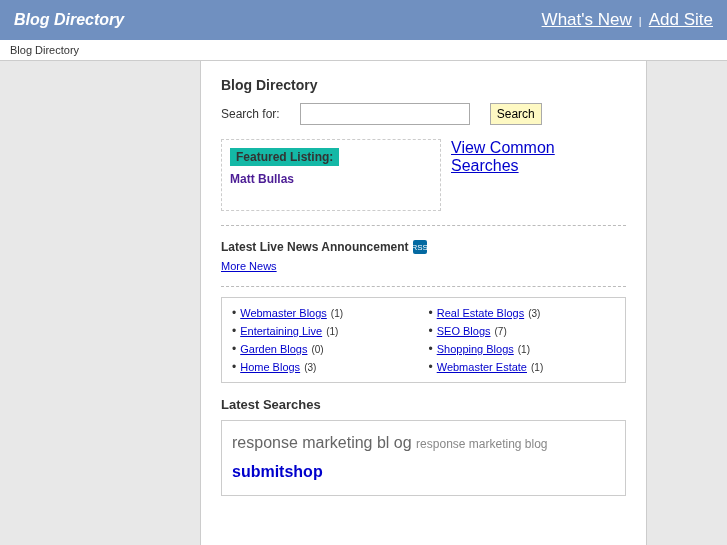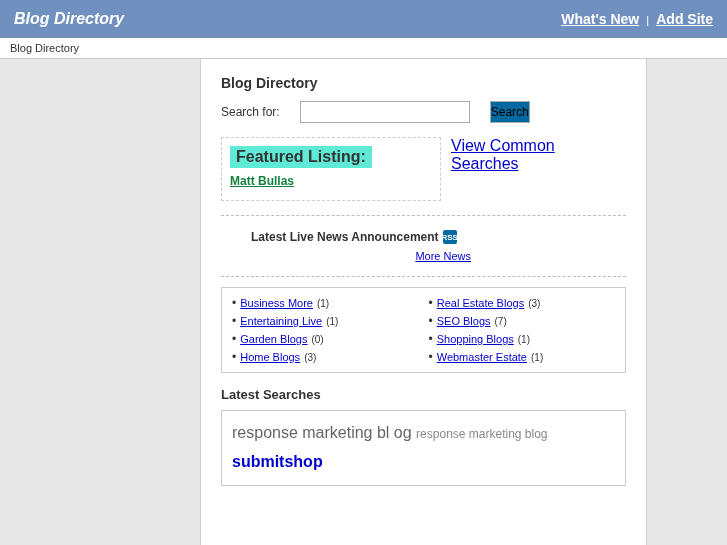--- a/index.html
+++ b/index.html
@@ -18,22 +18,21 @@
       font-weight: bold;
       font-size: 16px;
     }
     #header-links {
       font-size: 11px;
     }
     #header-links a, .header-link {
       color: #fff;
       text-decoration: underline;
       cursor: pointer;
-      font-size: 14px;
-      font-weight: bold;
+      font-size: 17px;
     }
     #header-links .sep { color: #fff; margin: 0 4px; }
 
     #breadcrumb-bar {
       background: #fff;
       padding: 4px 10px;
       font-size: 11px;
       color: #333;
       border-bottom: 1px solid #ccc;
     }
@@ -83,55 +82,54 @@
       white-space: nowrap;
     }
     #search-input {
       width: 170px;
       height: 22px;
       border: 1px solid #aaa;
       font-size: 12px;
       padding: 2px 4px;
     }
     #search-button {
-      background: #0369a1;
+      background: #fef9c3;
       border: 1px solid #aaa;
-      padding: 2px 0;
+      padding: 2px 6px;
       font-size: 12px;
       cursor: pointer;
       height: 22px;
     }
 
     #content-columns {
       display: flex;
       gap: 10px;
       margin-bottom: 14px;
     }
 
     #featured-box {
       width: 220px;
       border: 1px dashed #ccc;
       padding: 8px;
     }
     #featured-label {
-      background: #5eead4;
-      color: #333;
-      font-weight: bold;
-      font-size: 16px;
+      background: #14b8a6;
+      color: #333;
+      font-weight: bold;
+      font-size: 12px;
       padding: 2px 6px;
       margin-bottom: 6px;
       display: inline-block;
     }
     #featured-name {
-      color: #15803d;
-      font-weight: bold;
-      font-size: 12px;
-      text-decoration: underline;
-      cursor: pointer;
-      margin-bottom: 4px;
+      color: #4c1d95;
+      font-weight: bold;
+      font-size: 12px;
+      cursor: pointer;
+      margin-bottom: 16px;
     }
     #featured-desc {
       font-size: 11px;
       color: #333;
       line-height: 1.4;
       margin-bottom: 6px;
     }
     #featured-links {
       text-align: right;
       font-size: 11px;
@@ -157,45 +155,43 @@
 
     #divider-line {
       border: none;
       border-top: 1px dashed #bbb;
       margin: 10px 0;
     }
 
     #news-section {
       width: 220px;
       padding: 4px 0;
-      margin-left: 30px;
     }
     #news-title {
       font-weight: bold;
       font-size: 12px;
       margin-bottom: 4px;
       display: flex;
       align-items: center;
       gap: 4px;
     }
     .rss-icon {
       width: 14px;
       height: 14px;
       background: #0369a1;
       border-radius: 2px;
       display: inline-flex;
       align-items: center;
       justify-content: center;
       color: #fff;
       font-size: 8px;
-      font-weight: bold;
+      font-weight: normal;
     }
     #more-news-link {
       display: block;
-      text-align: right;
       color: #00c;
       text-decoration: underline;
       cursor: pointer;
       font-size: 11px;
       margin-top: 6px;
     }
 
     #categories-section {
       border: 1px solid #ccc;
       padding: 8px 10px;
@@ -300,21 +296,21 @@
         <span class="rss-icon">RSS</span>
       </div>
       <span id="more-news-link">More News</span>
     </div>
 
     <hr id="divider-line2" style="border:none;border-top:1px dashed #bbb;margin:10px 0;">
 
     <div id="categories-section">
     <div class="cat-item">
           <span class="cat-bullet">•</span>
-          <span class="cat-link">Business More</span> 
+          <span class="cat-link">Webmaster Blogs</span> 
           <span class="cat-count">(1)</span>
         </div>
         <div class="cat-item">
           <span class="cat-bullet">•</span>
           <span class="cat-link">Real Estate Blogs</span> 
           <span class="cat-count">(3)</span>
         </div>
         <div class="cat-item">
           <span class="cat-bullet">•</span>
           <span class="cat-link">Entertaining Live</span> 

